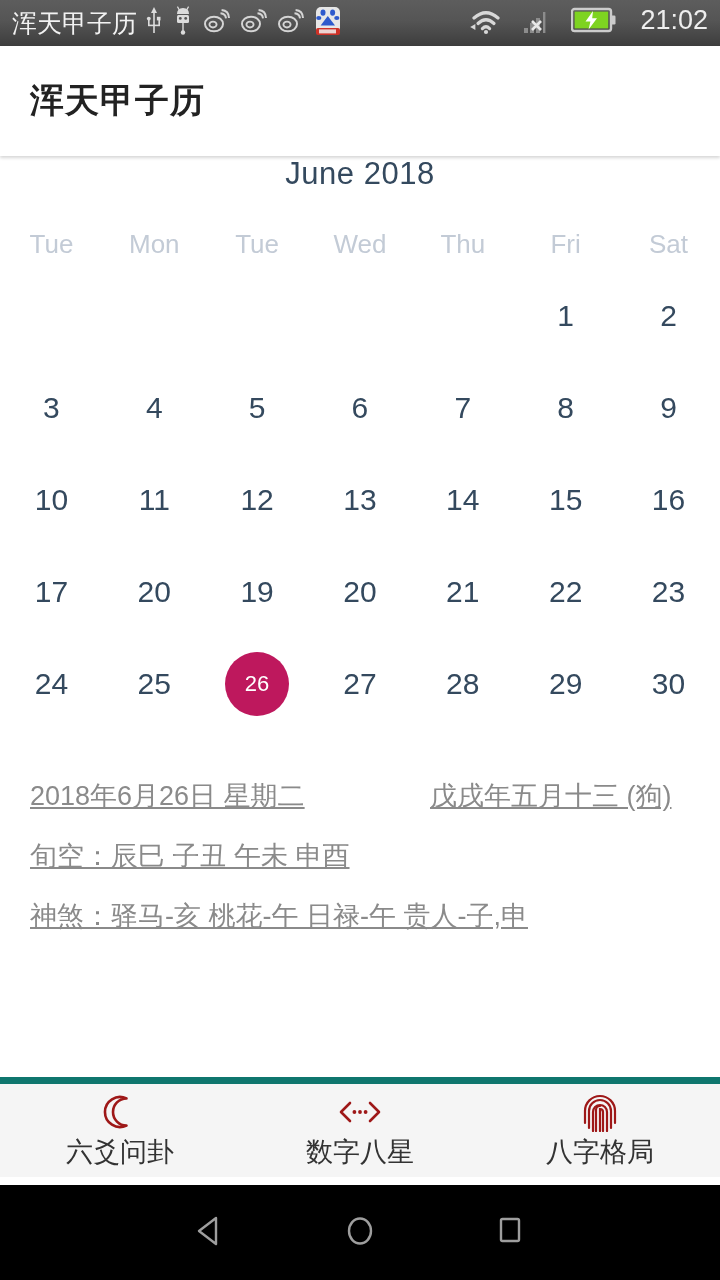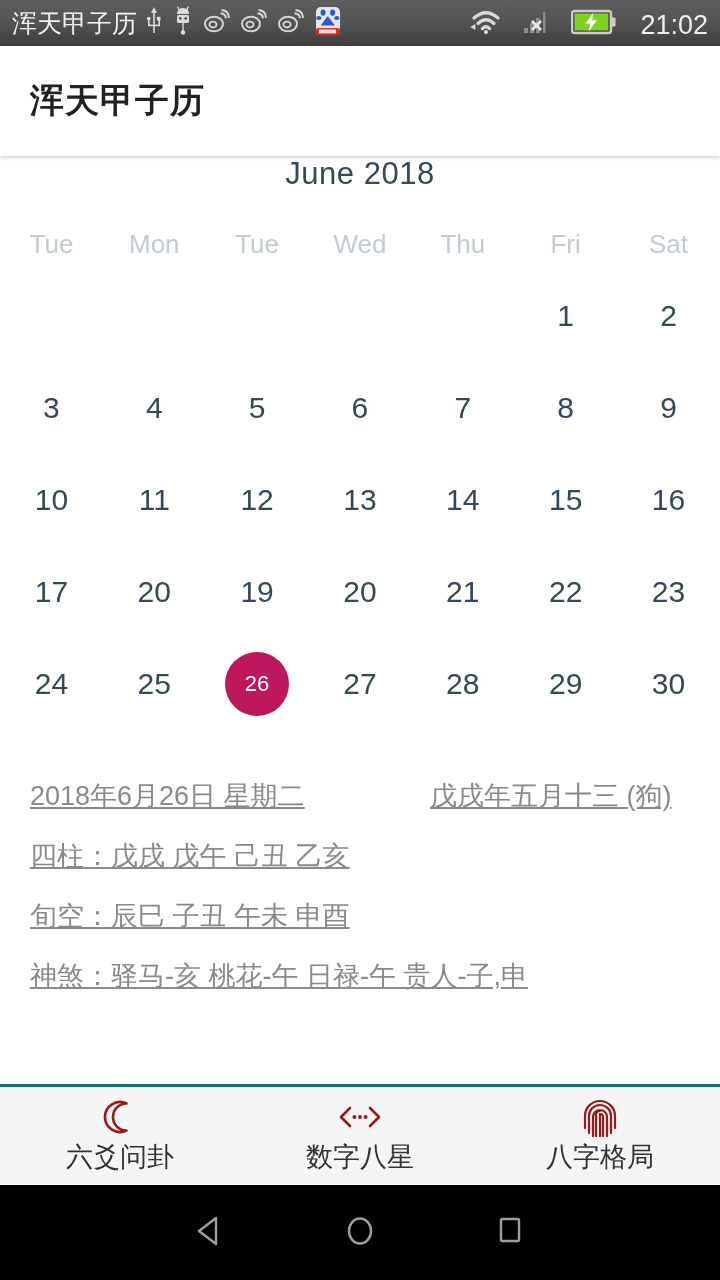--- a/index.html
+++ b/index.html
@@ -15,21 +15,21 @@
     background:linear-gradient(180deg,#5d5d5d 0%,#555555 45%,#3d3d3d 100%);
     display:flex; align-items:center; padding:0 12px;
     position:relative;
   }
   #status-carrier {
     color:#f2f2f2; font-size:25px; letter-spacing:0px;
     white-space:nowrap; line-height:1;
   }
   #status-left-icons { display:flex; align-items:center; gap:11px; margin-left:9px; }
   #status-left-icons .ic { opacity:.92; display:block; }
-  #status-right { margin-left:auto; display:flex; align-items:flex-end; gap:20px; }
+  #status-right { margin-left:auto; display:flex; align-items:flex-start; gap:20px; }
   #status-time { color:#eeeeee; font-size:27px; line-height:1; margin-left:3px; }
 
   
   #app-bar {
     height:110px; background:#ffffff; display:flex; align-items:center;
     padding-left:30px;
     box-shadow:0 2px 3px rgba(0,0,0,.16);
     position:relative; z-index:5;text-align:center;
   }
   #app-title { font-size:34px; font-weight:bold; color:#222222; letter-spacing:1px; }
@@ -63,22 +63,22 @@
   #info { margin-top:36px; padding:0 0 0 30px; }
   .info-row {
     color:#8a8a8a; font-size:27px; line-height:60px;
     white-space:nowrap; overflow:hidden;text-decoration:underline;
   }
   .info-row.split { display:flex; }
   .info-row.split .gregorian { width:400px; }
 
   
   #tab-bar {
-    position:absolute; left:0; right:0; bottom:96px; height:100px;
-    background:#f5f5f5; border-top:3px solid #0f766e;
+    position:absolute; left:0; right:0; bottom:103px; height:100px;
+    background:#f5f5f5; border-top:7px solid #0f766e;
     display:flex; align-items:center;
   }
   .tab { flex:1; display:flex; flex-direction:column; align-items:center; justify-content:center; gap:2px; }
   .tab-icon { height:40px; display:flex; align-items:center; justify-content:center; }
   .tab-label { font-size:27px; color:#333333; }
 
   
   #nav-bar {
     position:absolute; left:0; right:0; bottom:0; height:95px;
     background:#000000; display:flex; align-items:center; justify-content:center;
@@ -271,21 +271,20 @@
           <td><span class="daycell">30</span></td>
         </tr>
       </tbody>
   </table>
 
   <div id="info">
     <div class="info-row split">
       <span class="gregorian">2018年6月26日 星期二</span>
       <span>戊戌年五月十三 (狗)</span>
     </div>
-    <div class="info-row">四柱：戊戌 戊午 己丑 乙亥</div>
     <div class="info-row">旬空：辰巳 子丑 午未 申酉</div>
     <div class="info-row">神煞：驿马-亥 桃花-午 日禄-午 贵人-子,申</div>
   </div>
 </div>
 
 <div id="tab-bar">
 
   <div class="tab">
     <span class="tab-icon">
       <svg width="38" height="38" viewBox="0 0 38 38">

